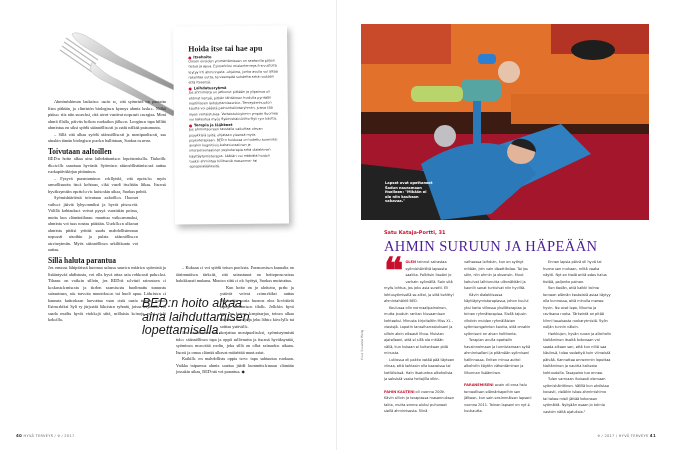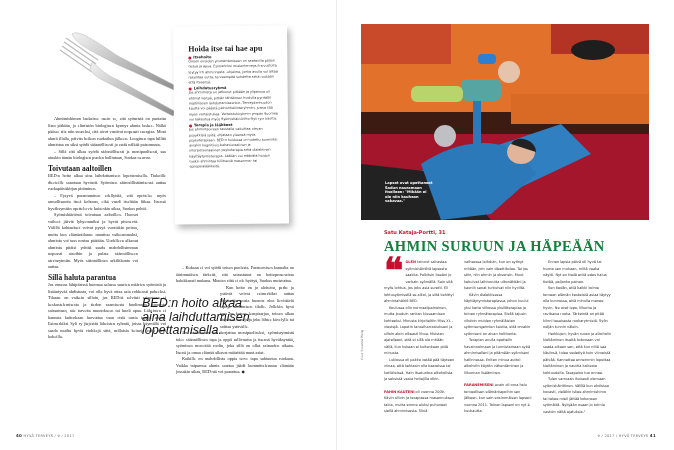--- a/index.html
+++ b/index.html
@@ -19,37 +19,37 @@
   .sidebox h3 { font-family:"Liberation Serif", serif; font-weight:bold; font-size:8px; color:#1a1a1a; margin-bottom:2px; }
   .sb-sub { font-family:"DejaVu Sans", sans-serif; font-size:3.6px; font-weight:bold; color:#222; display:flex; align-items:center; margin-top:1px; }
   .sb-sub .dot { width:3px; height:3px; border-radius:50%; background:#d0103a; margin-right:2px; display:inline-block; }
   .sb-text { font-family:"DejaVu Sans", sans-serif; font-size:3.3px; line-height:5.3px; color:#333; margin-bottom:1px; }
 
   
   .col { position:absolute; font-size:4.3px; line-height:6.5px; color:#222; text-align:justify; }
   .col p { text-indent:6px; }
   .col p.noindent { text-indent:0; }
   .col h4 { font-family:"Liberation Serif", serif; font-weight:bold; font-size:7.5px; color:#1a1a1a; margin:4px 0 1px; }
-  #lc1 { left:48px; top:116px; width:118px; }
+  #lc1 { left:48px; top:99px; width:118px; }
   #lc2 { left:176px; top:265px; width:118px; }
   .pullquote { position:absolute; left:142px; top:297px; width:120px; font-family:Liberation Sans, sans-serif; font-style:italic;
      font-size:12.5px; line-height:13.5px; color:#1a1a1a; }
   .footer { position:absolute; top:433px; font-family:"DejaVu Sans", sans-serif; font-size:3.5px; color:#666; letter-spacing:0.3px; }
   .footer b { color:#333; font-size:4px; }
   #foot-left { left:16px; }
   #foot-right { right:18px; }
 
   
   .photo { position:absolute; left:24px; top:24px; width:288px; height:196px; overflow:hidden; }
   .caption { position:absolute; left:48px; top:181px; width:48px; font-family:"DejaVu Sans", sans-serif; font-size:3.6px; line-height:4.6px; color:#fff; font-weight:bold; }
 
   .photo-credit { position:absolute; left:360px; top:360px; transform:rotate(-90deg); transform-origin:left top; font-family:"DejaVu Sans", sans-serif; font-size:3px; color:#777; white-space:nowrap; }
 
   .byline { position:absolute; left:384px; top:229px; font-family:"DejaVu Sans", sans-serif; font-size:5px; font-weight:bold; color:#c8102e; }
-  .headline { position:absolute; left:384px; top:238px; font-family:"Liberation Serif", serif; font-size:14.5px; font-weight:bold; letter-spacing:0.4px; color:#15803d; white-space:nowrap; }
+  .headline { position:absolute; left:384px; top:238px; font-family:"Liberation Serif", serif; font-size:14.5px; font-weight:normal; letter-spacing:0.4px; color:#4c1d95; white-space:nowrap; }
 
   .rcol { position:absolute; font-family:"DejaVu Sans", sans-serif; font-size:3.5px; line-height:6.5px; color:#333; }
   .rcol p { text-indent:5px; }
   .rcol p.noindent { text-indent:0; }
   .rcol p.gap { margin-top:6px; }
   .rcol .red { color:#c8102e; font-weight:bold; }
   #rc1 { left:384px; top:259px; width:70px; }
   #rc2 { left:464px; top:259px; width:68px; }
   #rc3 { left:543px; top:259px; width:68px; }
   .quote-mark { float:left; font-family:"Liberation Serif", serif; font-weight:bold; font-size:36px; line-height:24px; color:#c8102e; margin-right:2px; height:20px; }

